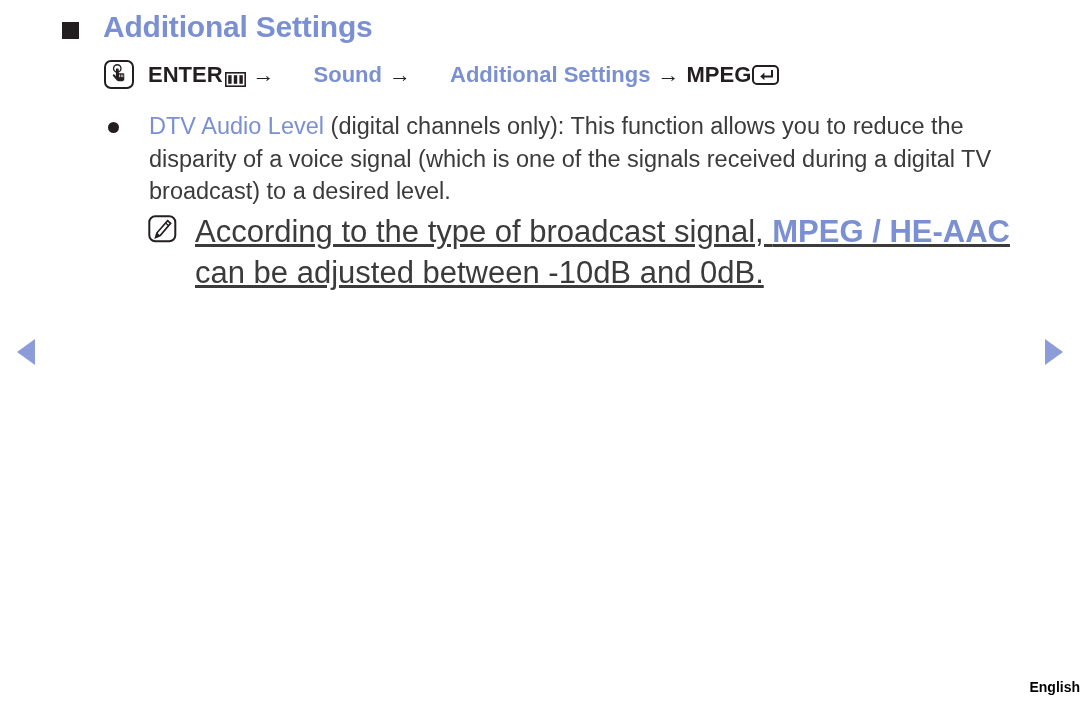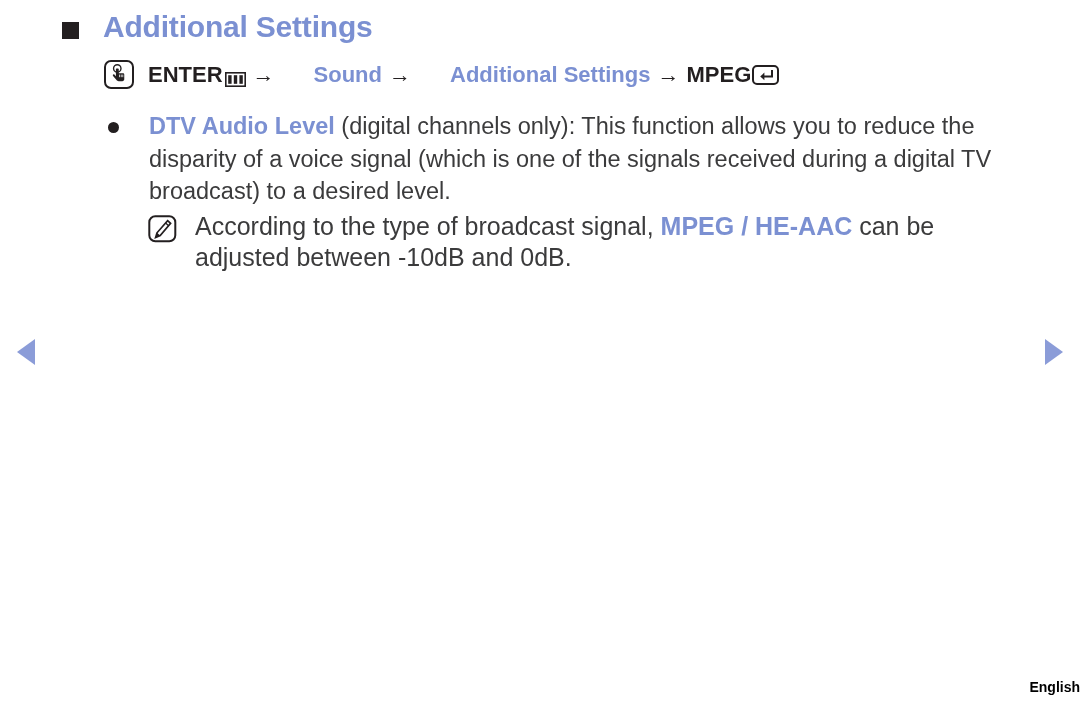--- a/index.html
+++ b/index.html
@@ -109,21 +109,21 @@
     margin-right: 30px;
   }
   .bullet-text {
     font-size: 23.5px;
     line-height: 32.5px;
     color: #3b3b3c;
     text-indent: 0;
   }
   .b-blue {
     color: #7b90d2;
-    font-weight: bold;
+    font-weight: normal;
   }
 
   
   .note-block {
     position: absolute;
     left: 148px;
     width: 880px;
   }
   .note-1 { top: 211px; }
   .note-2 { top: 286px; }
@@ -133,23 +133,24 @@
   }
   .icon-note {
     width: 30px;
     height: 29px;
     flex: 0 0 auto;
     margin-right: 17px;
     margin-top: 4px;
   }
   .icon-note svg { display: block; }
   .note-text {
-    font-size: 25px;
-    line-height: 31px;
+    font-size: 31px;
+    line-height: 41px;
     color: #3b3b3c;
+    text-decoration: underline;
   }
   .n-blue {
     color: #7b90d2;
     font-weight: bold;
   }
 
   
   .nav-arrow {
     position: absolute;
     top: 339px;

